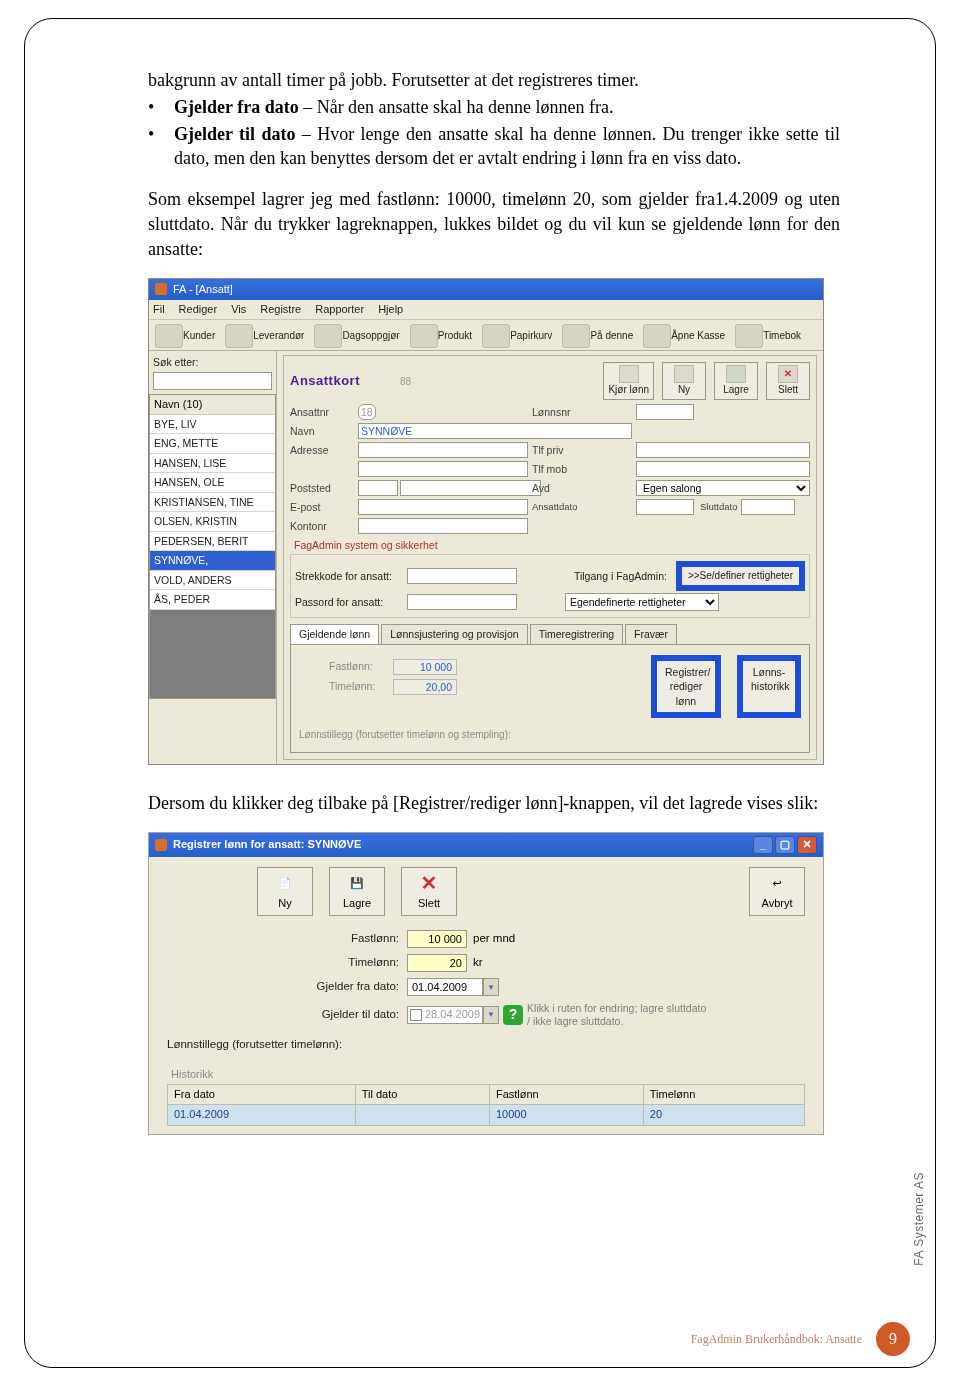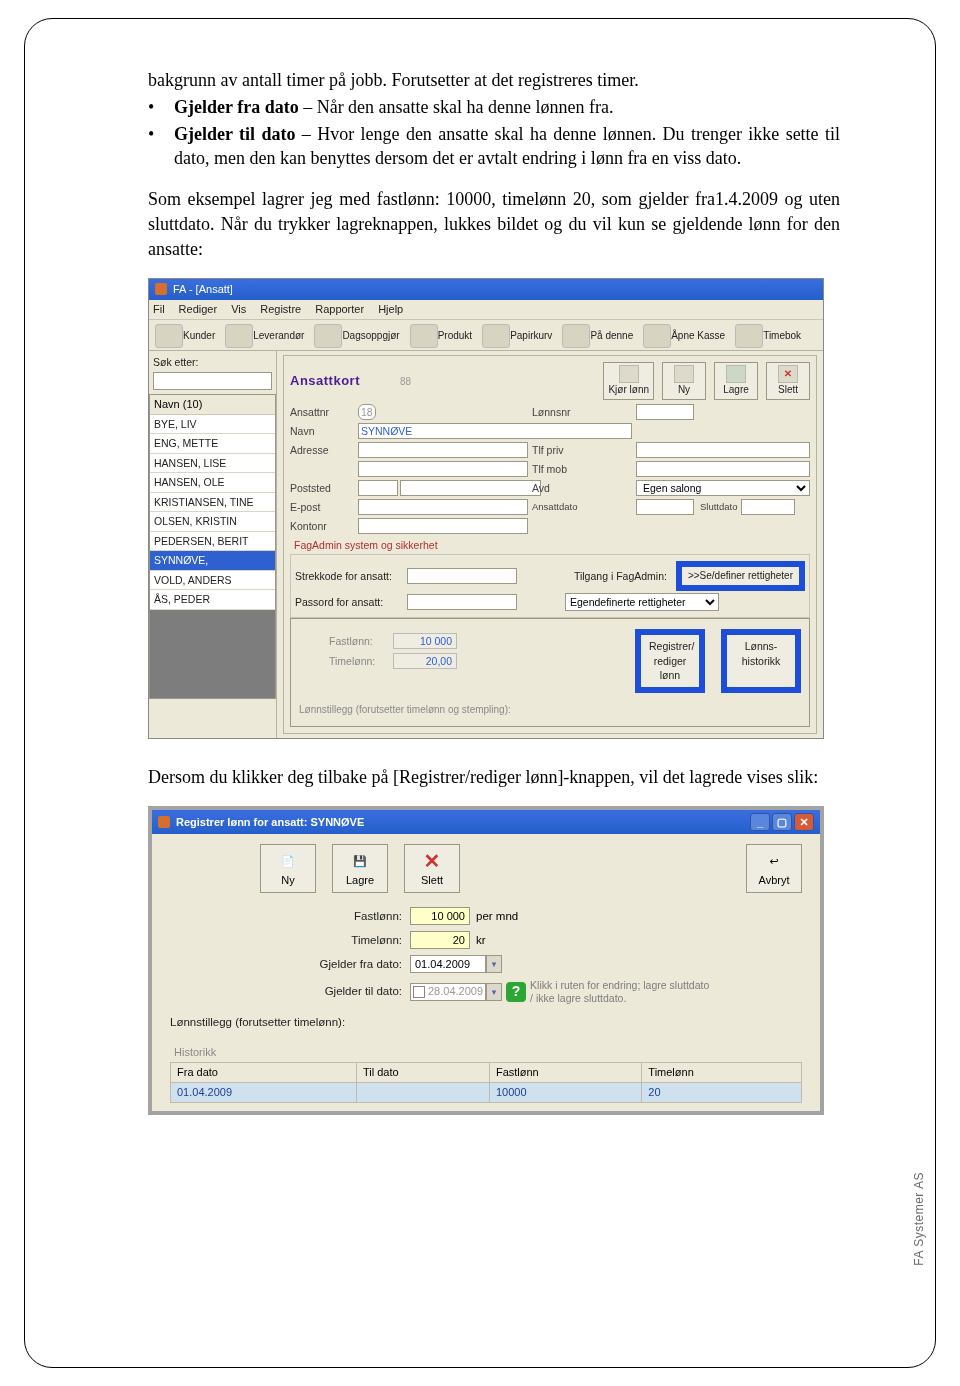--- a/index.html
+++ b/index.html
@@ -49,21 +49,21 @@
   .tabs { display:flex; margin-top:6px; font-size:10.5px;}
   .tabs .tab { border:1px solid #9b9885; border-bottom:none; padding:2px 8px; background:#e8e5d6; margin-right:2px;}
   .tabs .tab.act { background:#fff;}
   .tabpanel { border:1px solid #9b9885; background:#ece9d8; padding:10px 8px;}
   .tp-row { display:flex; align-items:center; gap:6px; font-size:10.5px; margin:4px 0;}
   .tp-row .ro { width:64px; height:16px; border:1px solid #bbb; background:#efede1; color:#2f60d0; text-align:right; padding:0 4px;}
   .tp-btn { border:6px solid #1d4ed8; background:#efede1; padding:4px 8px; font-size:10.5px; text-align:center;}
   .hint { color:#8a8a8a; font-size:10px; margin-top:10px;}
 
   
-  .ss2 { font-family: Tahoma, Arial, sans-serif; font-size:11px; border:4px solid #a3a3a3; width:676px; margin-top:6px; background:#ece9d8;}
+  .ss2 { font-family: Tahoma, Arial, sans-serif; font-size:11px; border:1px solid #a3a3a3; width:676px; margin-top:6px; background:#ece9d8;}
   .ss2 .titlebar2 { background:linear-gradient(#3a6ee0,#245fc9); color:#fff; padding:3px 6px; display:flex; align-items:center; justify-content:space-between; font-weight:bold;}
   .winbtns { display:flex; gap:2px;}
   .winbtn { width:20px; height:18px; background:#5b86de; border:1px solid #2e55a8; border-radius:3px; display:flex; align-items:center; justify-content:center; color:#fff; font-size:11px;}
   .winbtn.close { background:#d45a39;}
   .ss2 .body2 { padding:10px 18px 8px 18px; background:#ece9d8;}
   .topbtns2 { display:flex; justify-content:space-between; margin-bottom:14px;}
   .topbtns2 .grp { display:flex; gap:16px;}
   .bb2 { display:flex; flex-direction:column; align-items:center; border:1px solid #9b9885; background:#efede1; padding:4px 8px; width:56px; font-size:11px;}
   .bb2 .ic2 { width:26px; height:24px; display:flex; align-items:center; justify-content:center;}
   .frm2 { margin-left:120px;}
@@ -256,36 +256,42 @@
                 <div class="tp-btn" style="padding:2px 6px;font-size:10px">&gt;&gt;Se/definer rettigheter</div>
               </div>
               <div class="secrow">
                 <span style="width:106px">Passord for ansatt:</span>
                 <input type="text" style="">
                 <select style="width:154px;margin-left:auto"><option>Egendefinerte rettigheter</option></select>
                 <span style="width:80px"></span>
               </div>
             </div>
 
+            <div class="tabs">
+              <div class="tab act">Gjeldende lønn</div>
+              <div class="tab">Lønnsjustering og provisjon</div>
+              <div class="tab">Timeregistrering</div>
+              <div class="tab">Fravær</div>
+            </div>
             <div class="tabpanel">
               <div style="display:flex;align-items:flex-start;">
                 <div style="flex:none;margin-left:30px;">
                   <div class="tp-row">
                       <span style="width:58px;color:#888">Fastlønn:</span>
                       <div class="ro">10 000</div>
                     </div>
                   <div class="tp-row">
                       <span style="width:58px;color:#888">Timelønn:</span>
                       <div class="ro">20,00</div>
                     </div>
                 </div>
                 <div style="margin-left:auto;display:flex;gap:16px;">
                   <div class="tp-btn" style="white-space:pre-line;width:70px">Registrer/
 rediger lønn</div>
-                  <div class="tp-btn" style="white-space:pre-line;width:80px">Lønns-
+                  <div class="tp-btn" style="white-space:pre-line;width:64px">Lønns-
 historikk</div>
                 </div>
               </div>
               <div class="hint">Lønnstillegg (forutsetter timelønn og stempling):</div>
             </div>
           </div>
         </div>
       </div>
     </div>
 
@@ -372,13 +378,17 @@
             <td>20</td>
           </tr>
         </tbody>
           </table>
       </div>
     </div>
 
   </div>
 
   <div class="sidetext">FA Systemer AS</div>
+  <div class="footer">
+    <span class="label">FagAdmin Brukerhåndbok: Ansatte</span>
+    <div class="badge">9</div>
+  </div>
 </div>
 
 </body></html>

